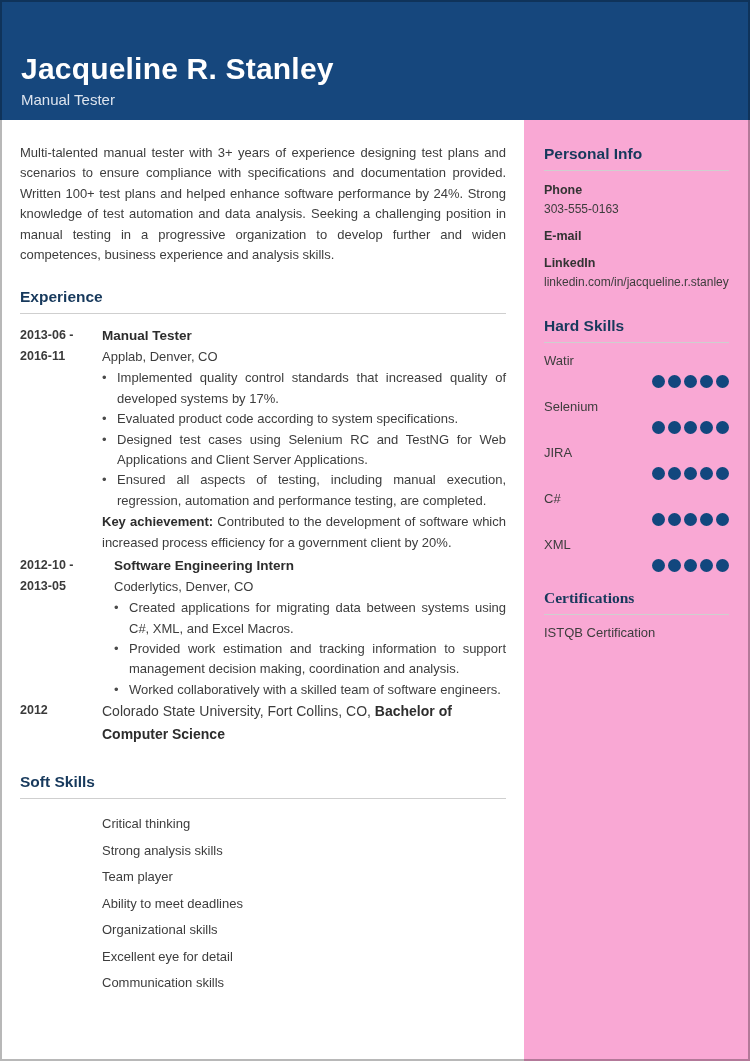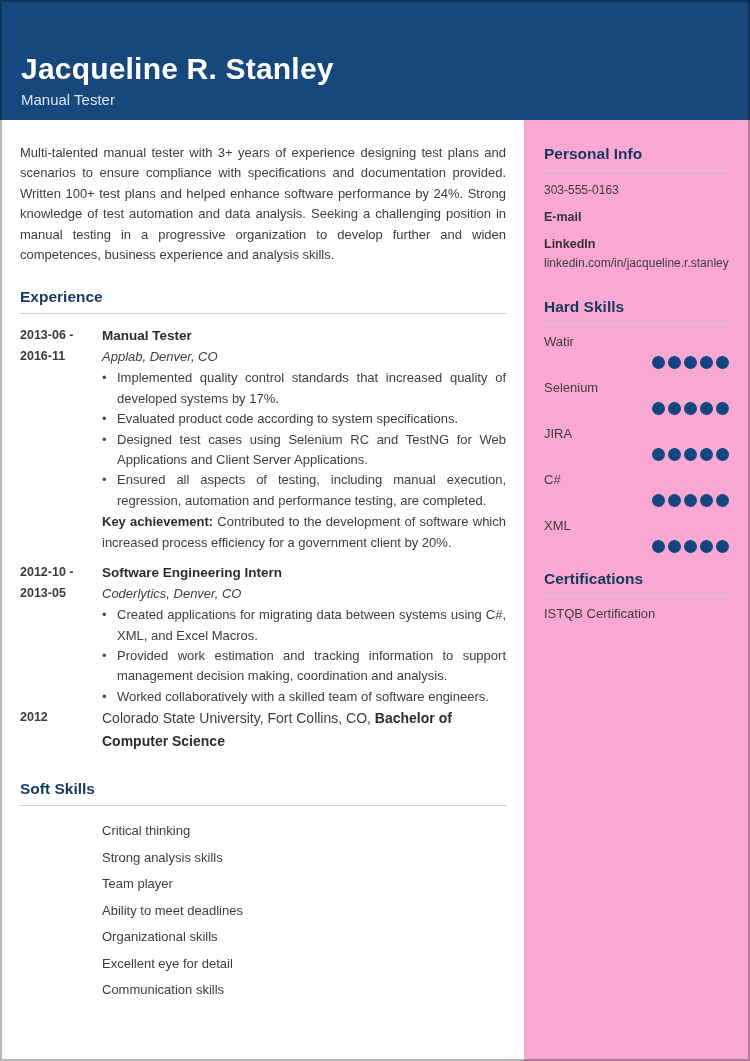--- a/index.html
+++ b/index.html
@@ -16,25 +16,25 @@
   .cols{display:flex;height:941px;border-radius:28px;}
   .main{width:524px;flex:none;box-sizing:border-box;background:#fff;padding:23px 18px 0 20px;}
   .side{flex:1;box-sizing:border-box;background:#f9a8d4;padding:24px 31px 0 20px;}
 
   h2{font-size:15.5px;line-height:19px;font-weight:bold;color:#17395c;margin:0;padding-bottom:7px;border-bottom:1px solid #cfcfcf;}
 
   .summary{margin:0;font-size:13px;line-height:20.4px;color:#3d3d3d;text-align:justify;}
 
   .sec-exp h2{margin-top:22px;margin-bottom:11px;}
   .entry{display:flex;font-size:13px;color:#3d3d3d;}
-  .entry + .entry{margin-top:9px;}
+  .entry + .entry{margin-top:2px;gap:12px;}
   .dates{width:82px;flex:none;font-size:12.5px;font-weight:bold;line-height:21px;color:#3a3a3a;}
   .econtent{flex:1;min-width:0;}
   .job-title{font-weight:bold;font-size:13.5px;line-height:21px;color:#2d2d2d;}
-  .company{font-style:italic;line-height:21px;margin-bottom:1px;}
+  .company{line-height:21px;margin-bottom:1px;}
   .bullet{display:flex;line-height:20.4px;text-align:justify;}
   .b-dot{width:15px;flex:none;color:#4a4a4a;}
   .b-text{flex:1;min-width:0;}
   .keyach{line-height:20.4px;text-align:justify;margin-top:1px;}
   .keyach b{color:#2d2d2d;}
 
   .sec-edu h2{margin-top:27px;margin-bottom:10px;}
   .edu-text{font-size:14px;line-height:22.5px;}
   .edu-text b{color:#2d2d2d;}
 
@@ -45,21 +45,21 @@
   .side h2{margin-bottom:10px;}
   .field{margin-bottom:8px;}
   .field-label{font-size:12.5px;font-weight:bold;line-height:19px;color:#333;}
   .field-value{font-size:12px;line-height:19px;color:#3d3d3d;}
   .sec-hard h2{margin-top:24px;margin-bottom:8px;}
   .skill{margin-bottom:9px;}
   .skill-name{font-size:13px;line-height:19px;color:#3d3d3d;}
   .dots{margin-top:5px;height:13px;display:flex;justify-content:flex-end;}
   .dot{width:13px;height:13px;border-radius:50%;background:#d7dbe0;margin-left:3px;}
   .dot.filled{background:#12477e;}
-  .sec-cert h2{margin-top:16px;margin-bottom:8px;}
+  .sec-cert h2{margin-top:16px;margin-bottom:8px;font-family:Liberation Serif, serif;}
   .cert-item{font-size:13px;line-height:20px;color:#3d3d3d;}
 </style>
 </head>
 <body>
 
 <div class="page">
 
   <header class="hdr">
     <h1>Jacqueline R. Stanley</h1>
     <div class="sub">Manual Tester</div>
@@ -149,20 +149,21 @@
         <div class="soft-item">Communication skills</div>
       </section>
 
     </main>
 
     <aside class="side">
 
       <section>
         <h2>Personal Info</h2>
         <div class="field">
+          <div class="field-label">Phone</div>
           <div class="field-value">303-555-0163</div>
         </div>
         <div class="field">
           <div class="field-label">E-mail</div>
         </div>
         <div class="field">
           <div class="field-label">LinkedIn</div>
           <div class="field-value">linkedin.com/in/jacqueline.r.stanley</div>
         </div>
       </section>

